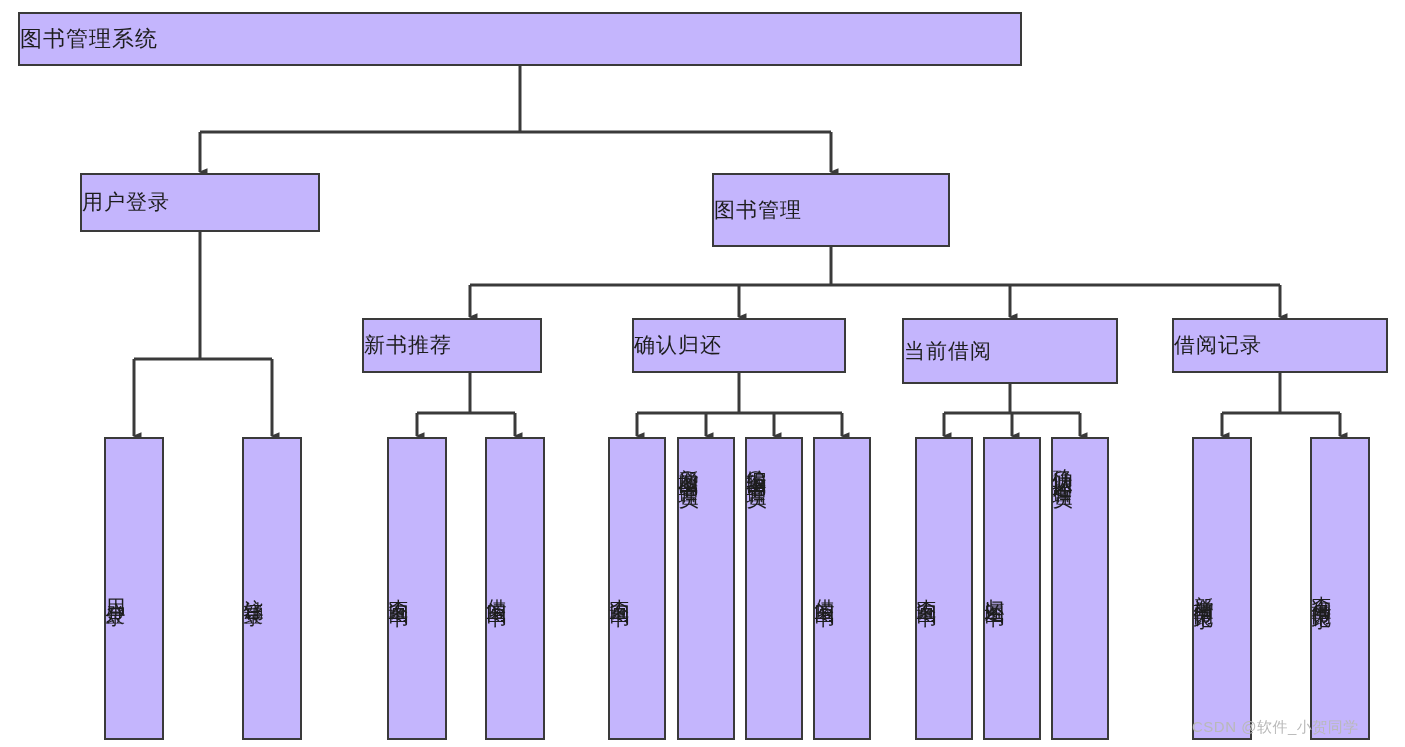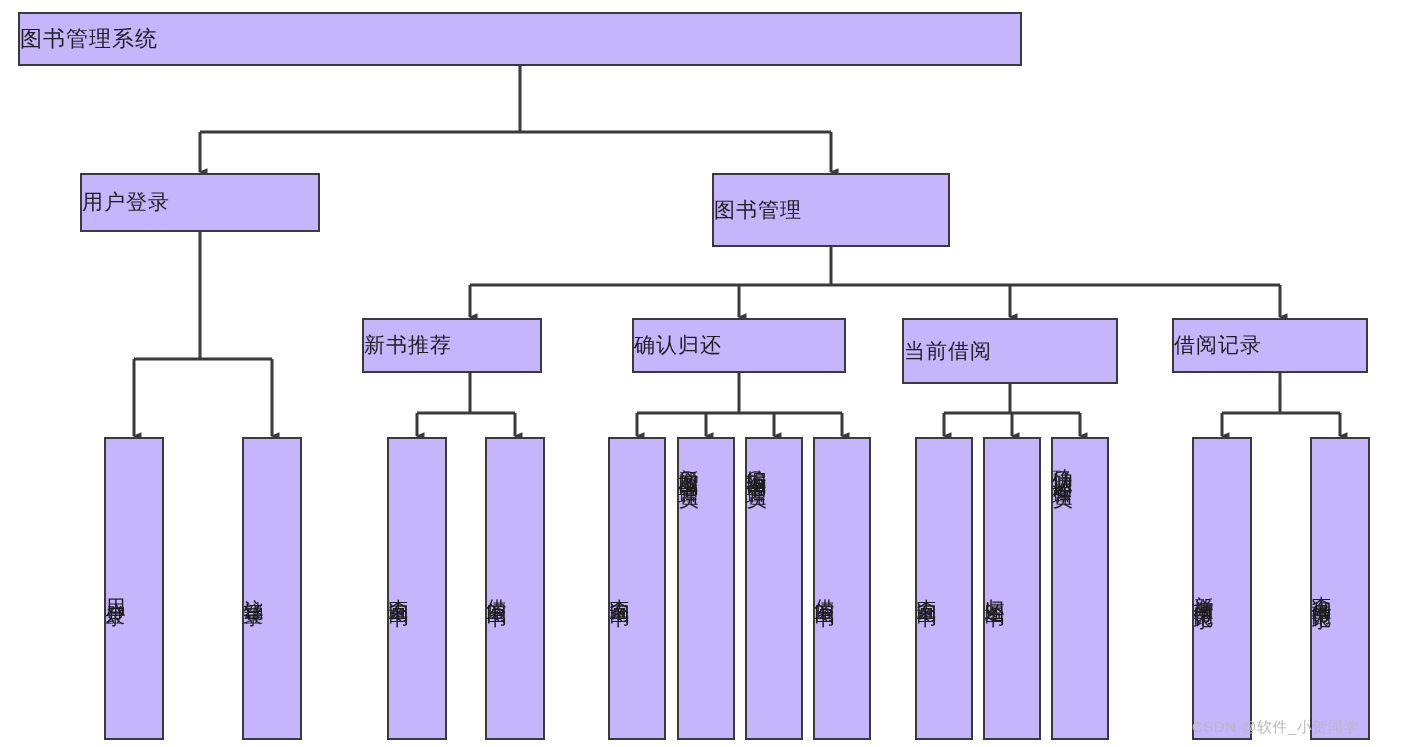--- a/index.html
+++ b/index.html
@@ -125,21 +125,21 @@
       </div>
       <div class="node horiz" style="left: 362px; top: 318px; width: 180px; height: 55px;">
         <span class="node-label">新书推荐</span>
       </div>
       <div class="node horiz" style="left: 632px; top: 318px; width: 214px; height: 55px;">
         <span class="node-label">确认归还</span>
       </div>
       <div class="node horiz" style="left: 902px; top: 318px; width: 216px; height: 66px;">
         <span class="node-label">当前借阅</span>
       </div>
-      <div class="node horiz" style="left: 1172px; top: 318px; width: 196px; height: 55px;">
+      <div class="node horiz" style="left: 1172px; top: 318px; width: 216px; height: 55px;">
         <span class="node-label">借阅记录</span>
       </div>
       <div class="node vert mid" style="left: 104px; top: 437px; width: 60px; height: 303px;">
         <span class="node-label">用户登录</span>
       </div>
       <div class="node vert mid" style="left: 242px; top: 437px; width: 60px; height: 303px;">
         <span class="node-label">注销登录</span>
       </div>
       <div class="node vert mid" style="left: 387px; top: 437px; width: 60px; height: 303px;">
         <span class="node-label">查询图书</span>

